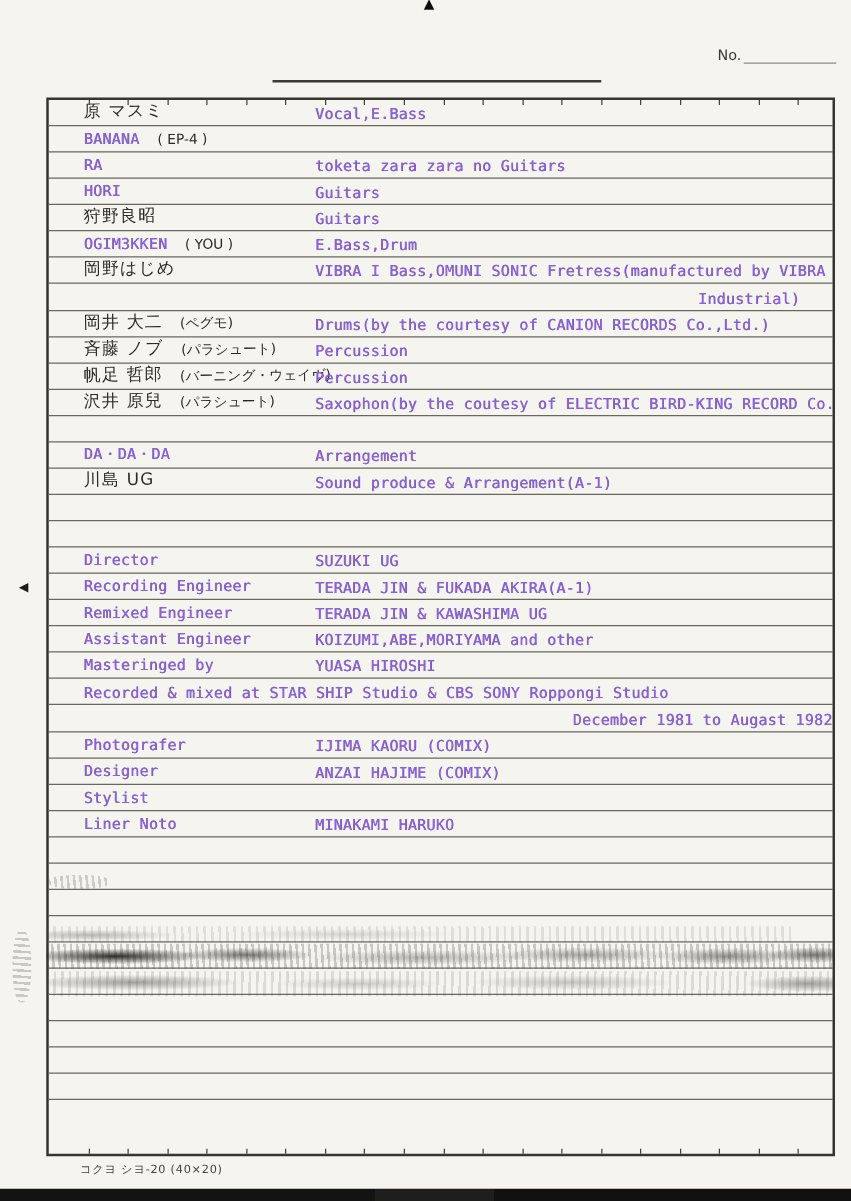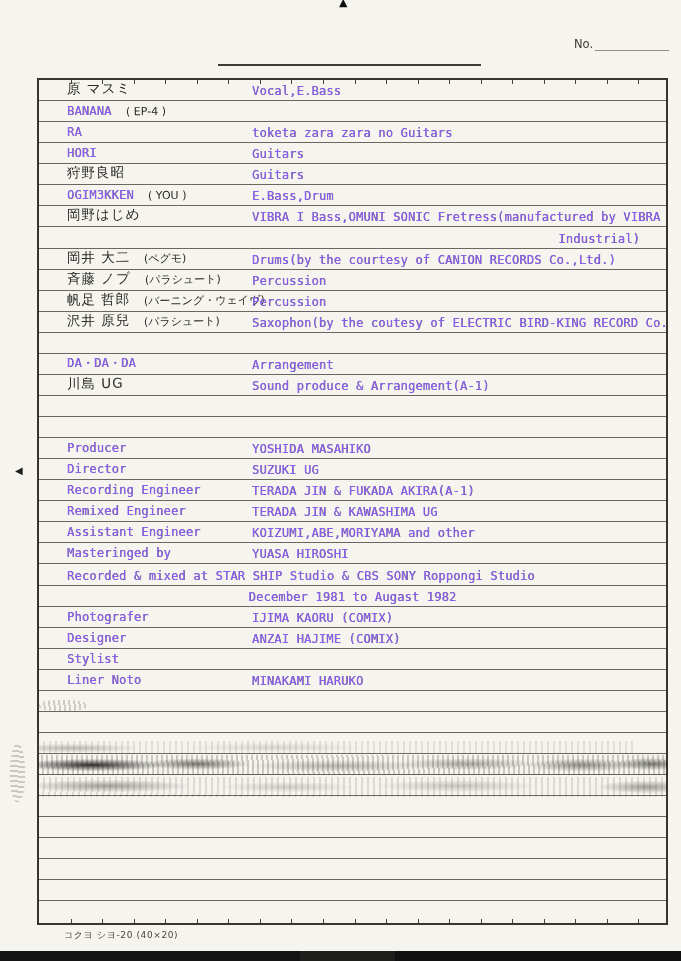--- a/index.html
+++ b/index.html
@@ -30,21 +30,21 @@
     position:relative;height:21.075px;box-sizing:border-box;
     border-bottom:1px solid rgba(72,68,60,.8);
     white-space:nowrap;overflow:hidden;text-decoration:underline;
   }
   .row:last-child{border-bottom:none;}
   .cell-name{position:absolute;left:28px;bottom:2px;}
   .cell-paren{margin-left:14px;}
   .cell-role{position:absolute;left:213px;bottom:2px;right:1px;overflow:hidden;}
   .row.v-right .cell-role{left:auto;right:26px;text-align:right;}
   .row.v-full .cell-role{left:28px;}
-  .row.v-center .cell-role{left:0;right:0;text-align:center;}
+  .row.v-center .cell-role{left:0;right:0;text-align:right;}
   .tick{position:absolute;width:1px;height:4px;background:#44423c;}
   .tick.t-top{top:0;}
   .tick.t-bottom{bottom:0;}
   
   .no-block{position:absolute;left:574px;top:37px;display:flex;align-items:flex-end;}
   .no-label{font-size:11.5px;color:#3c3a35;}
   .no-line{display:inline-block;width:74px;height:13px;border-bottom:1.3px solid #8f8d84;margin-left:2px;}
   .title-rule{position:absolute;left:218px;top:64px;width:263px;height:2px;background:#3d3b36;}
   .top-mark{position:absolute;left:339px;top:-4px;font-size:11px;color:#0d0d0d;}
   .margin-mark{position:absolute;left:15px;top:465px;font-size:10px;color:#1c1c1c;}
@@ -155,24 +155,20 @@
     <div class="row">
       <span class="cell-name"><span class="typed">DA・DA・DA</span></span>
       <span class="typed cell-role">Arrangement</span>
     </div>
     <div class="row">
       <span class="cell-name"><span class="hand">川島 UG</span></span>
       <span class="typed cell-role">Sound produce &amp; Arrangement(A-1)</span>
     </div>
     <div class="row"></div>
     <div class="row"></div>
-    <div class="row">
-      <span class="cell-name"><span class="typed">Producer</span></span>
-      <span class="typed cell-role">YOSHIDA MASAHIKO</span>
-    </div>
     <div class="row">
       <span class="cell-name"><span class="typed">Director</span></span>
       <span class="typed cell-role">SUZUKI UG</span>
     </div>
     <div class="row">
       <span class="cell-name"><span class="typed">Recording Engineer</span></span>
       <span class="typed cell-role">TERADA JIN &amp; FUKADA AKIRA(A-1)</span>
     </div>
     <div class="row">
       <span class="cell-name"><span class="typed">Remixed Engineer</span></span>

